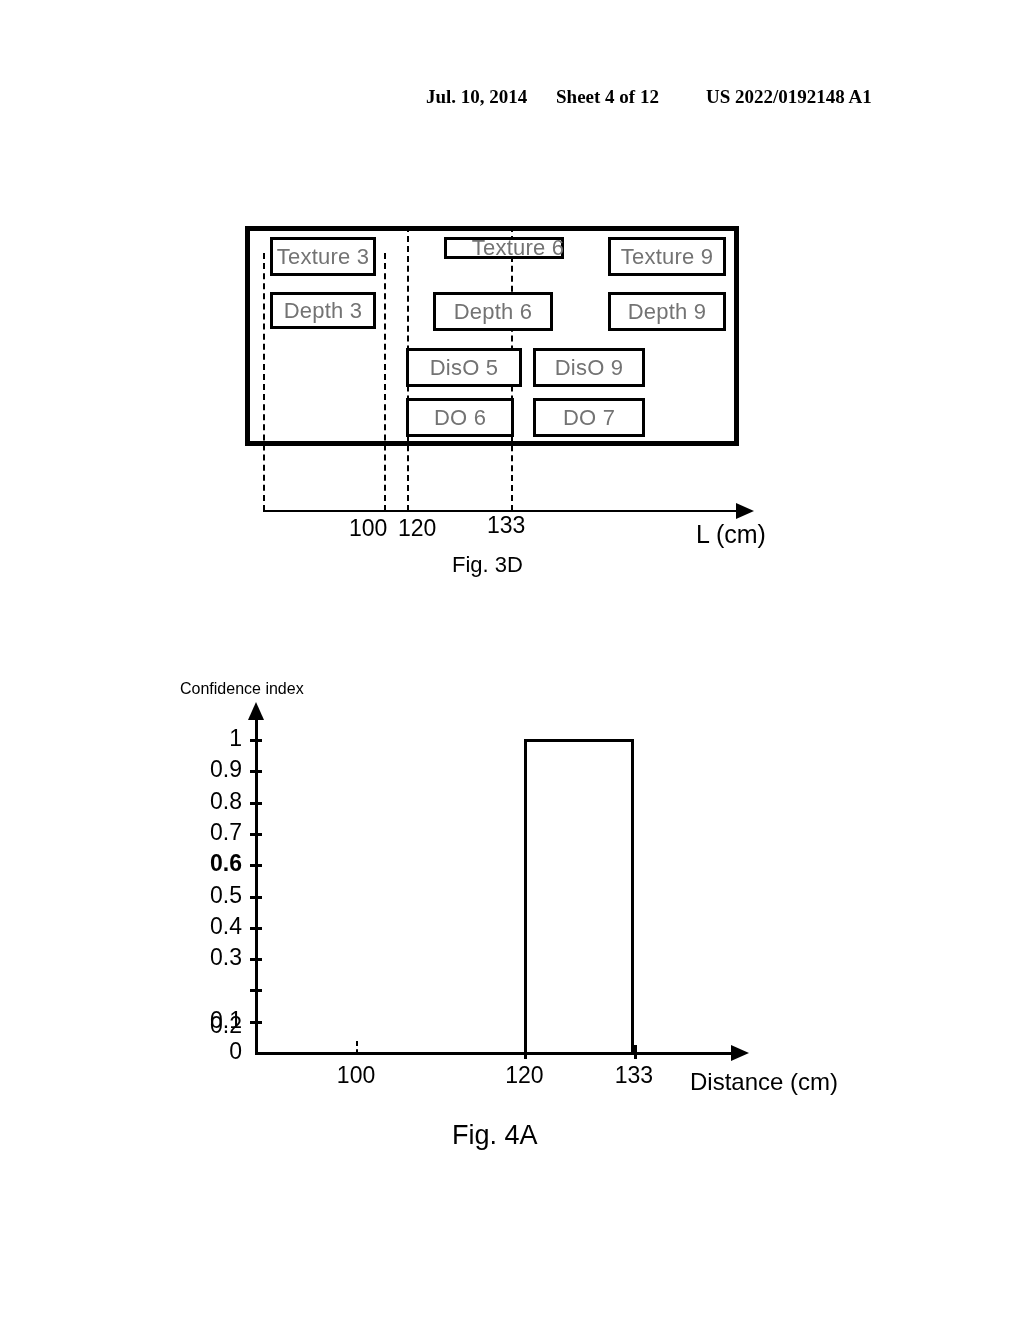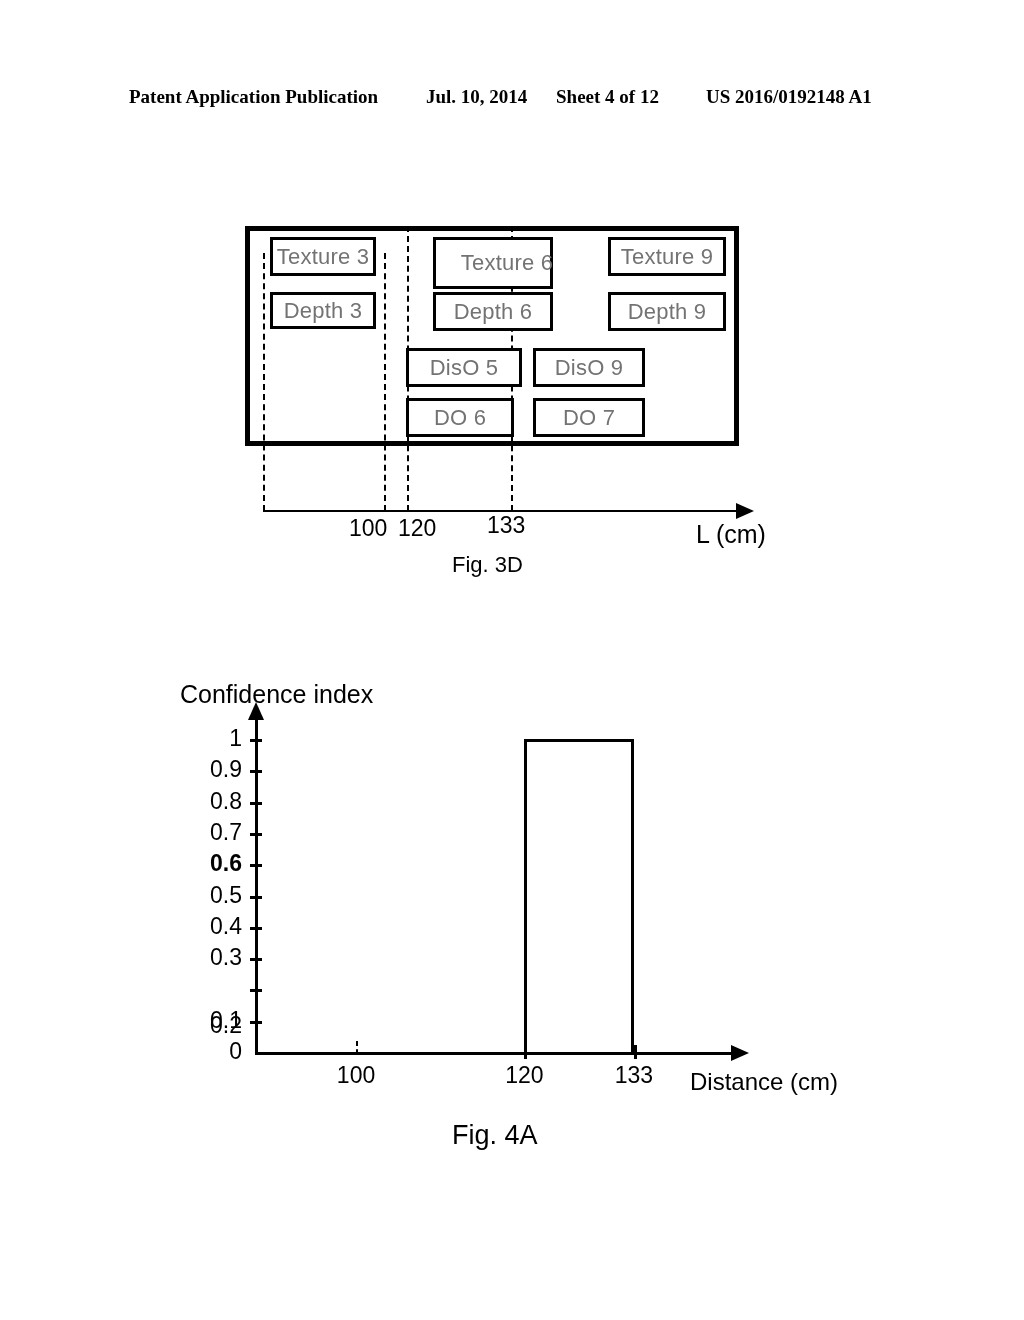--- a/index.html
+++ b/index.html
@@ -83,21 +83,21 @@
     font-size: 22px;
     line-height: 1;
     display: flex;
     align-items: center;
     justify-content: center;
     white-space: nowrap;
     color: #737373;
     letter-spacing: 0.2px;
   }
   #box-tex3  { left: 270px; top: 237px; width: 106px; height: 39px; }
-  #box-tex6  { left: 433px; top: 237px; width: 120px; height: 52px; padding-left: 28px; }
+  #box-tex6  { left: 444px; top: 237px; width: 120px; height: 22px; padding-left: 28px; }
   #box-tex9  { left: 608px; top: 237px; width: 118px; height: 39px; }
   #box-dep3  { left: 270px; top: 292px; width: 106px; height: 37px; }
   #box-dep6  { left: 433px; top: 292px; width: 120px; height: 39px; }
   #box-dep9  { left: 608px; top: 292px; width: 118px; height: 39px; }
   #box-diso5 { left: 406px; top: 348px; width: 116px; height: 39px; }
   #box-diso7 { left: 533px; top: 348px; width: 112px; height: 39px; }
   #box-do5   { left: 406px; top: 398px; width: 108px; height: 39px; }
   #box-do7   { left: 533px; top: 398px; width: 112px; height: 39px; }
 
   
@@ -141,21 +141,21 @@
     top: 552px;
     font-size: 22px;
     white-space: nowrap;
   }
 
   
   #fig4a-ylabel {
     position: absolute;
     left: 180px;
     top: 680px;
-    font-size: 25px;
+    font-size: 16px;
     white-space: nowrap;
   }
   #fig4a-yaxis {
     position: absolute;
     left: 255px;
     top: 716px;
     width: 0;
     height: 337px;
     border-left: 3px solid #000;
   }
@@ -246,24 +246,23 @@
     left: 452px;
     top: 1120px;
     font-size: 27px;
     white-space: nowrap;
   }
 </style>
 </head>
 <body>
 
 <div id="page-header">
-  <span class="hdr-item" id="hdr-pub">Patent Application Publication</span>
   <span class="hdr-item" id="hdr-date">Jul. 10, 2014</span>
   <span class="hdr-item" id="hdr-sheet">Sheet 4 of 12</span>
-  <span class="hdr-item" id="hdr-num">US 2016/0192148 A1</span>
+  <span class="hdr-item" id="hdr-num">US 2022/0192148 A1</span>
 </div>
 
 <div id="fig3d-block">
 
   <div id="fig3d-container"></div>
 
   <div class="v-dash" id="vd-a"></div>
   <div class="v-dash" id="vd-b"></div>
   <div class="v-dash" id="vd-c"></div>
   <div class="v-dash" id="vd-d"></div>

